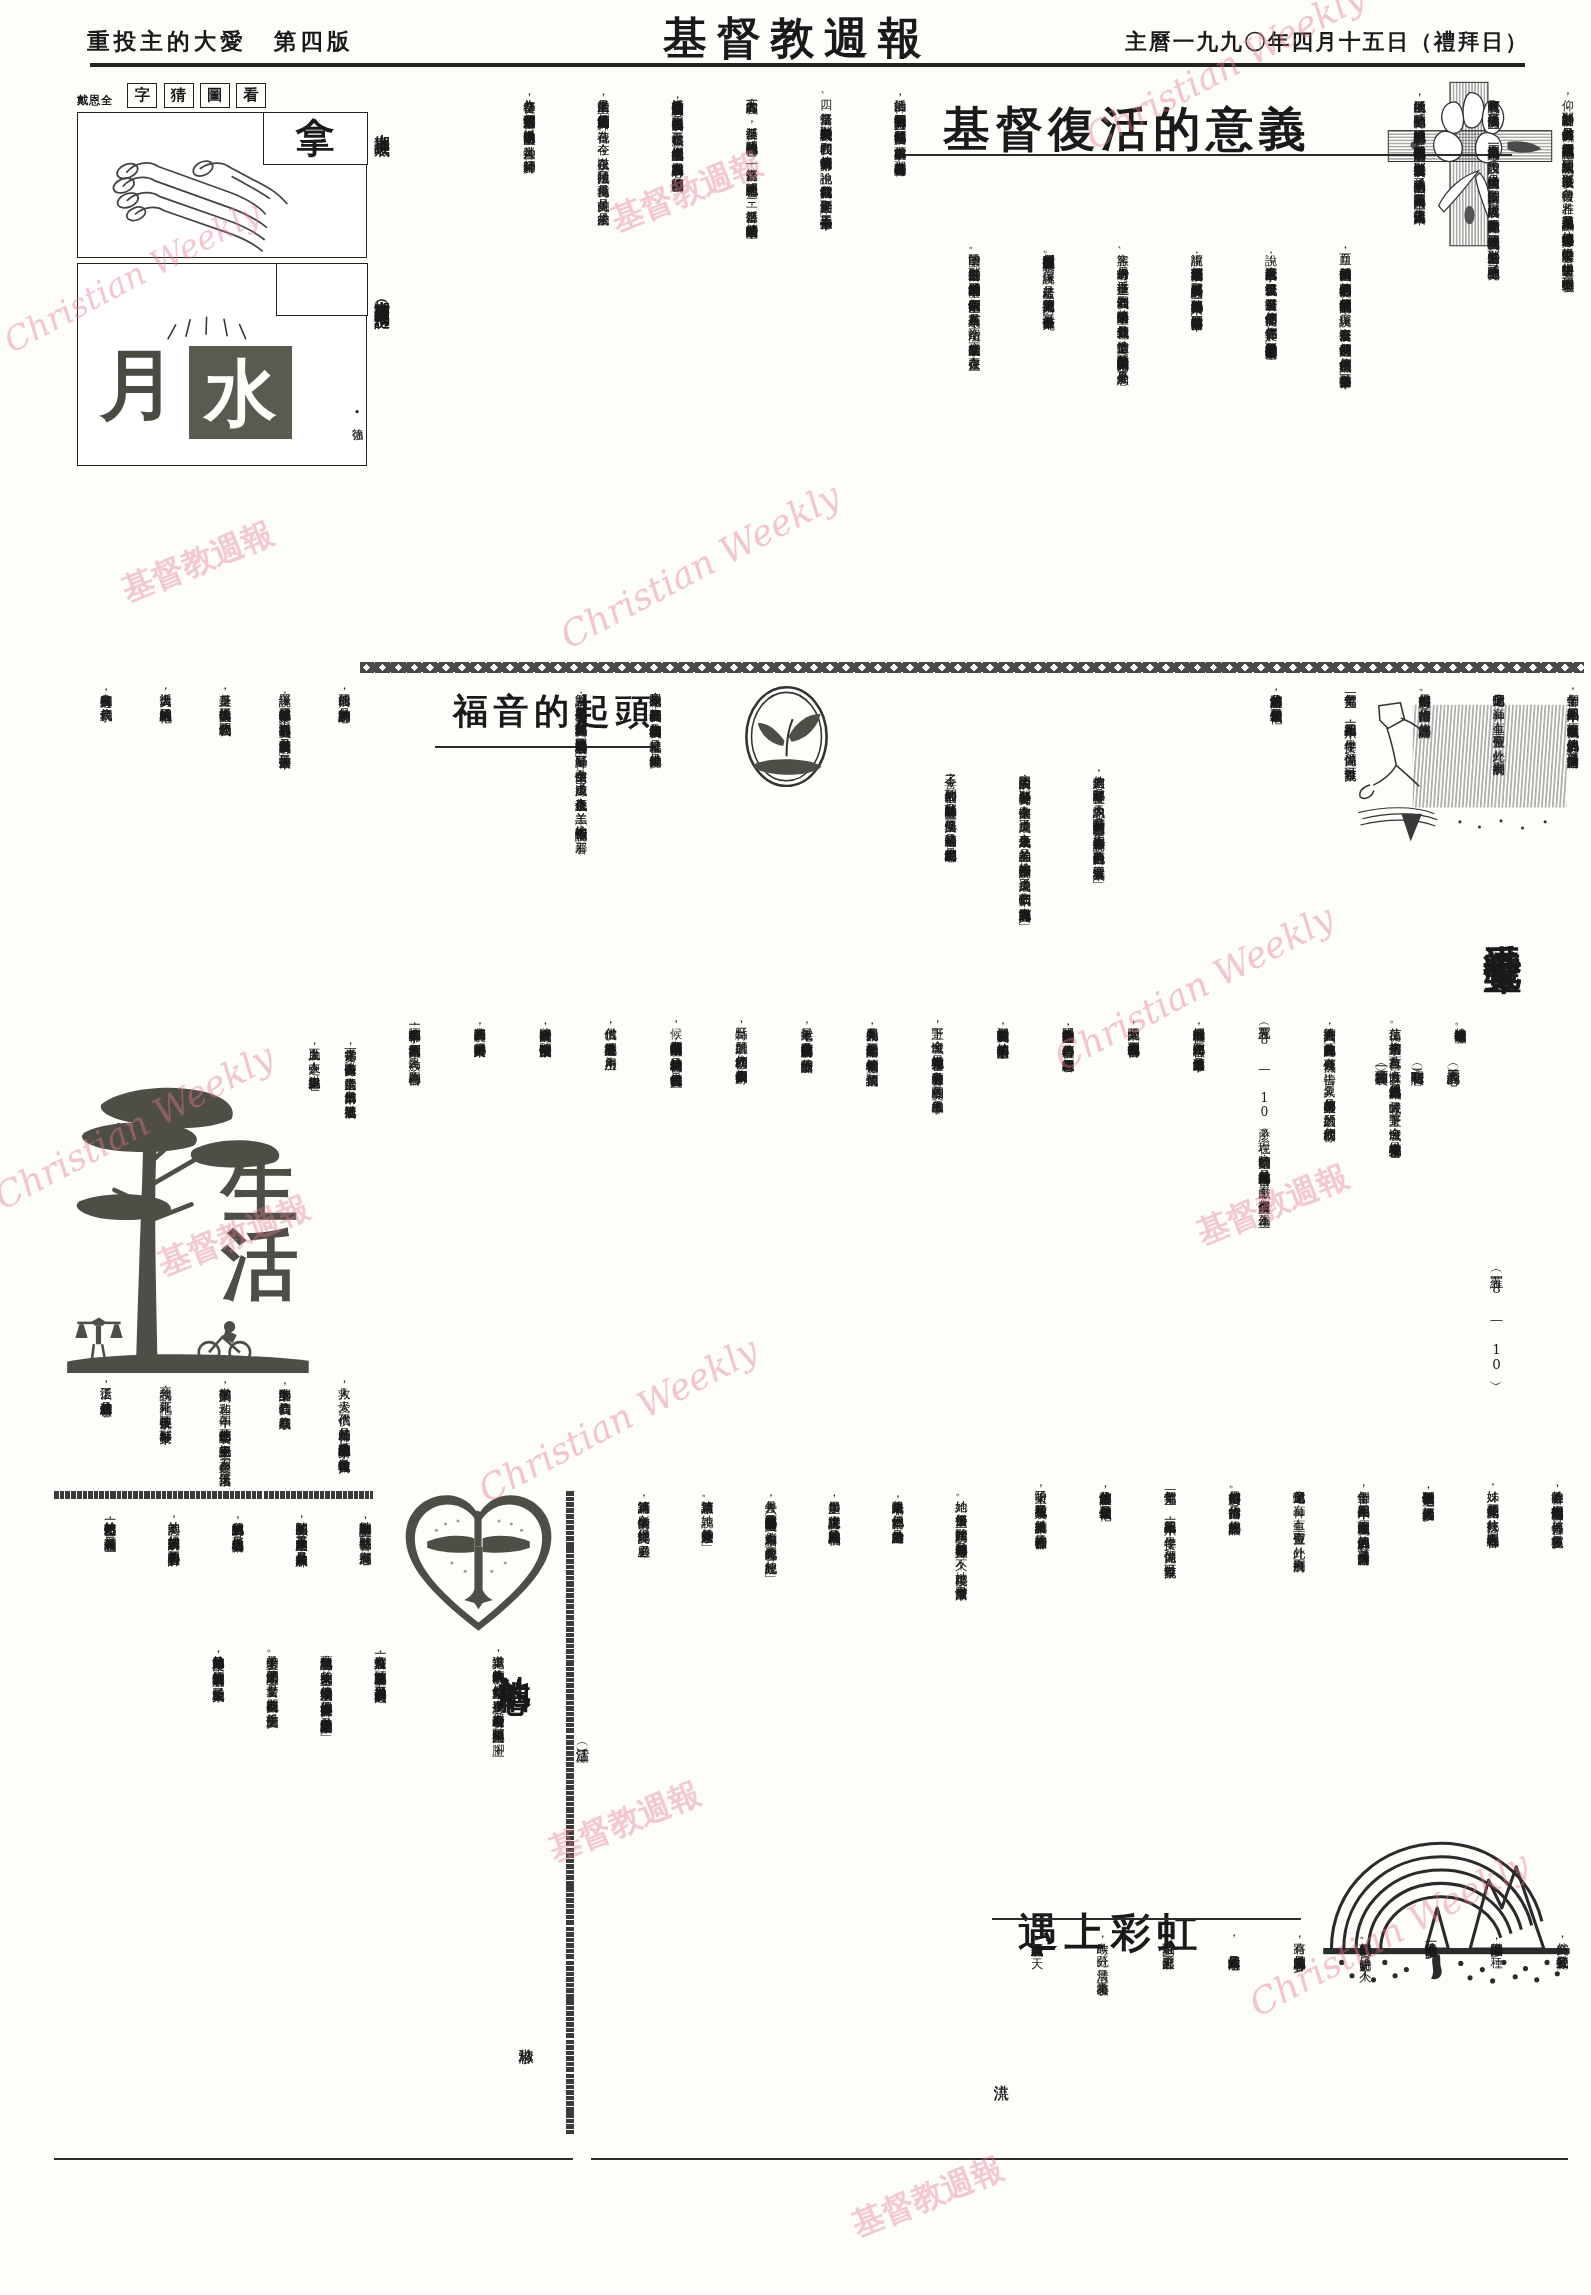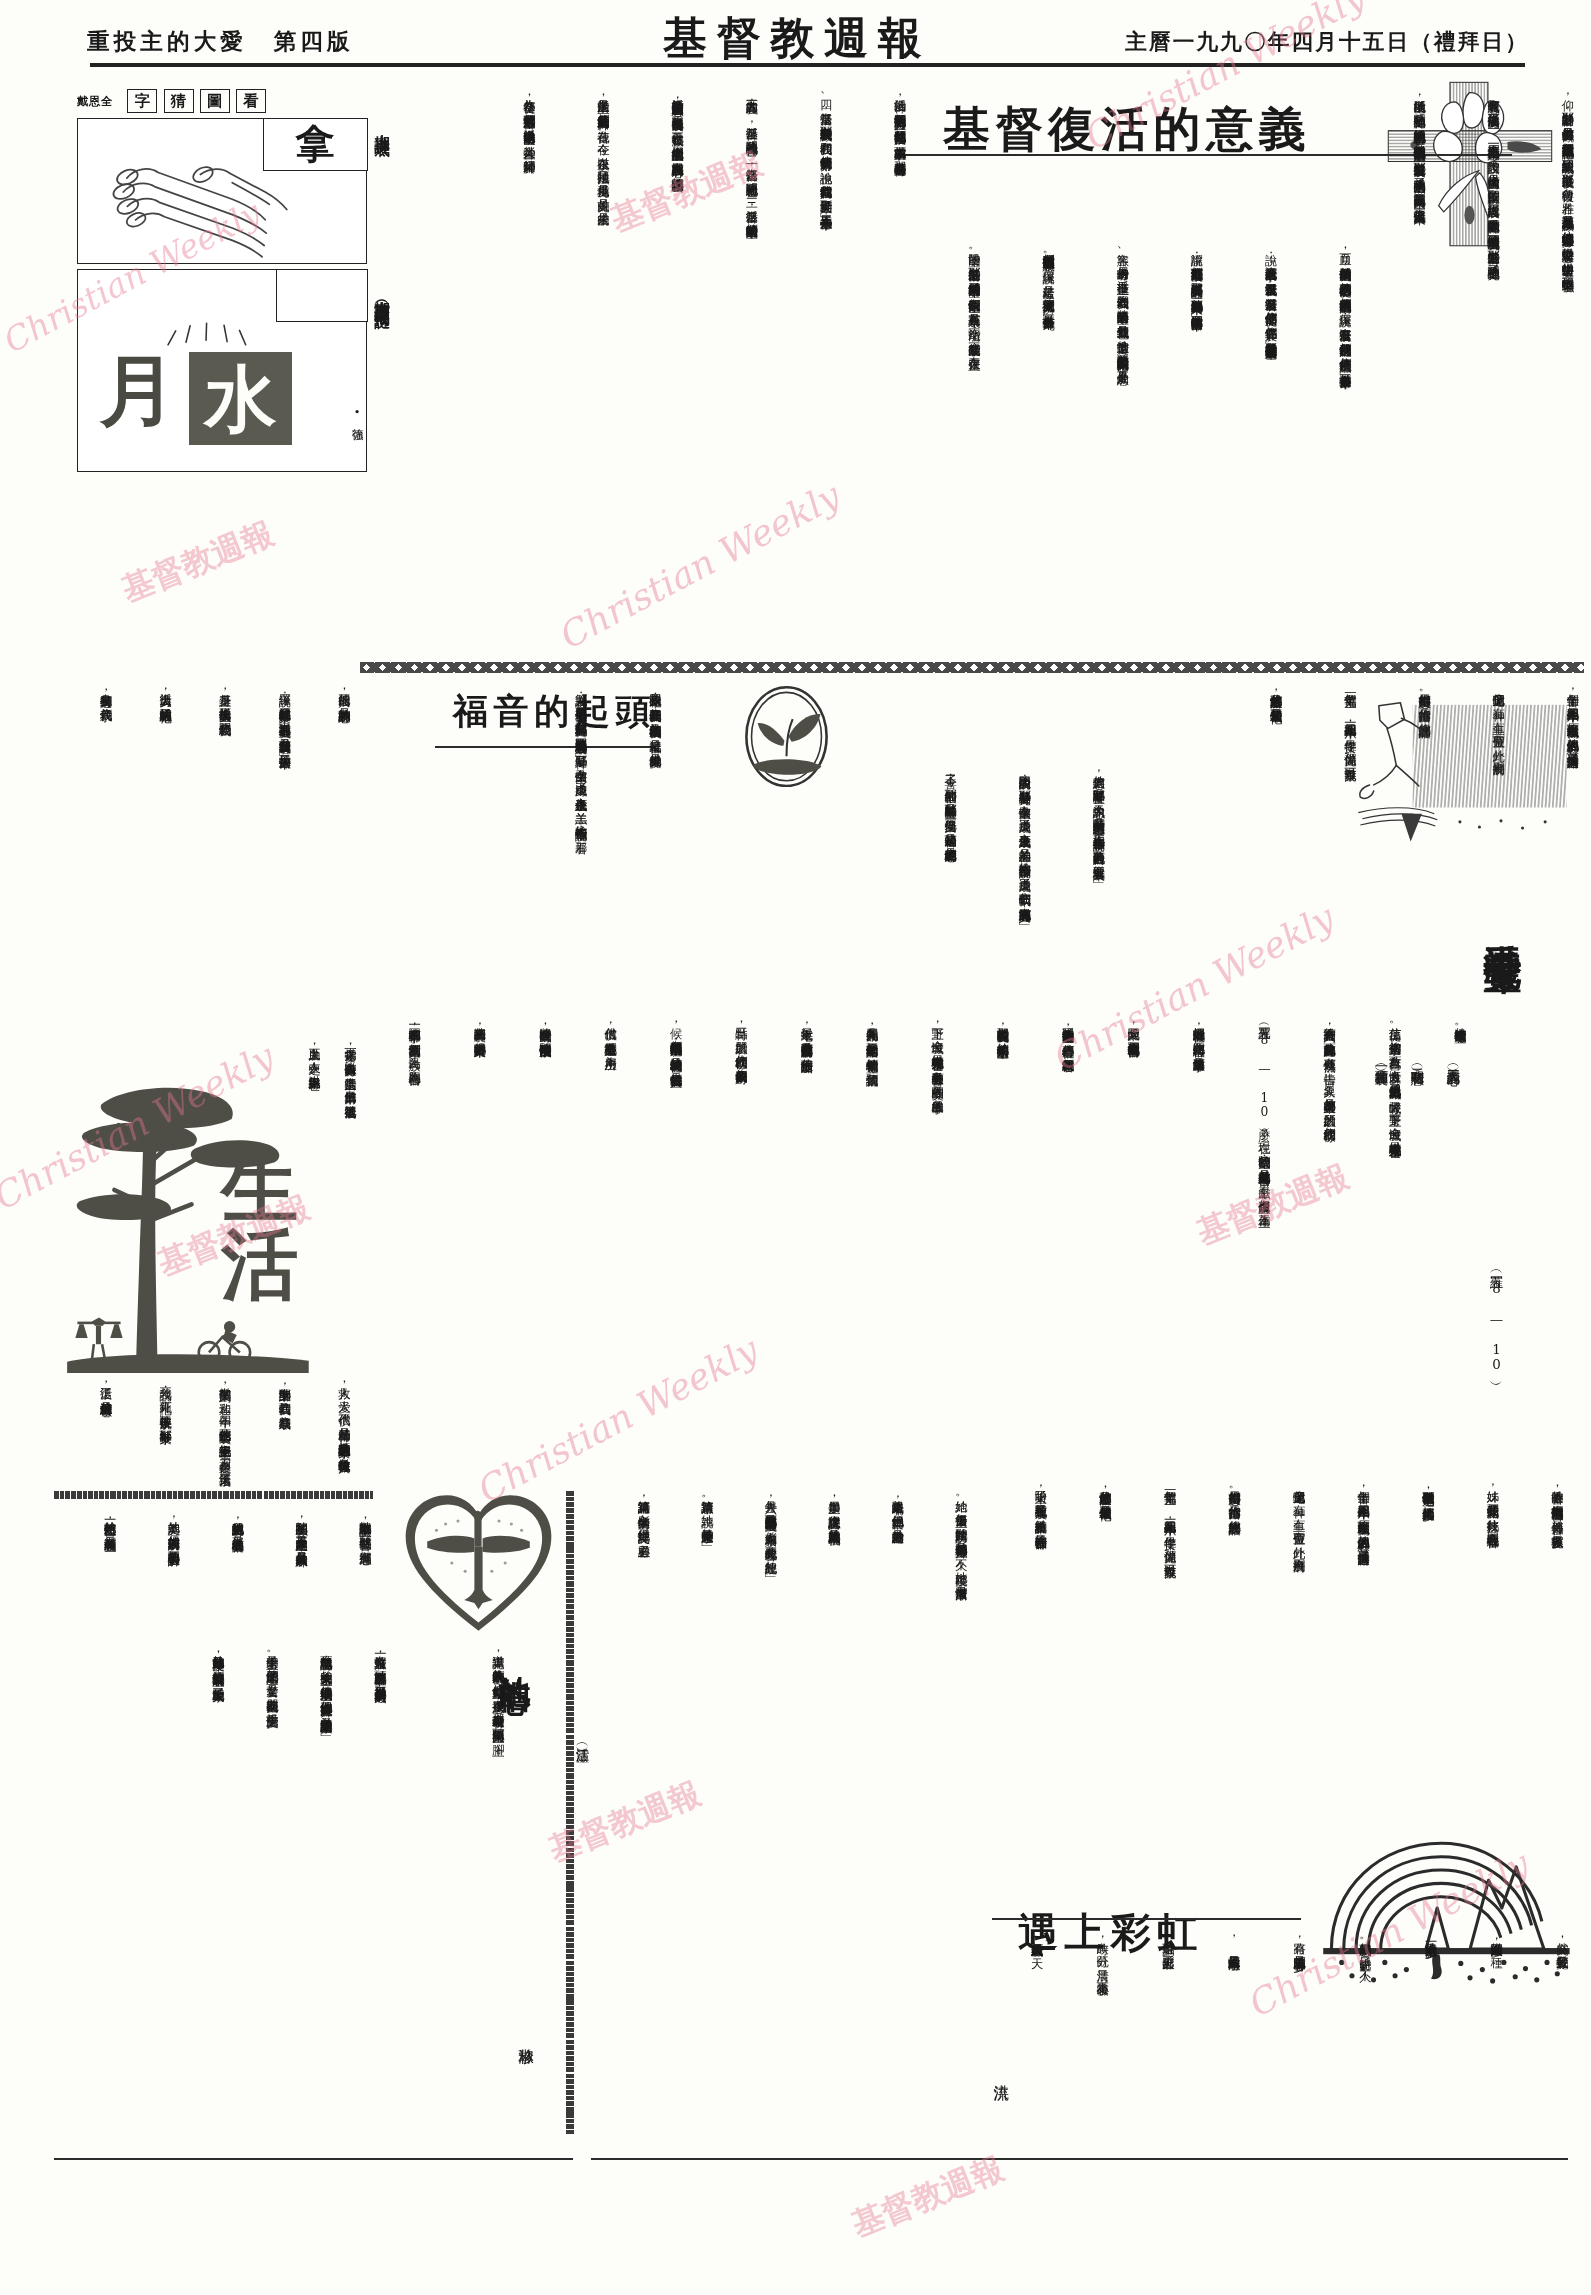--- a/index.html
+++ b/index.html
@@ -84,21 +84,21 @@
 
   <div style="position:absolute;left:0;top:0;width:1591px;height:72px;">
     <div class="hdr-cal" style="position:absolute;left:87px;top:26px;font-size:22.6px;letter-spacing:.18em;">重投主的大愛　第四版</div>
     <div class="title-cal" style="position:absolute;left:663px;top:9.3px;font-size:44px;letter-spacing:.22em;font-weight:bold;">基督教週報</div>
     <div class="hdr-cal" style="position:absolute;right:62px;top:27px;font-size:21.6px;letter-spacing:.1em;">主曆一九九〇年四月十五日（禮拜日）</div>
   </div>
   <div class="rule-thick" style="position:absolute;left:90px;top:63px;width:1435px;"></div>
 
   <div style="position:absolute;left:77px;top:82px;width:288px;">
 
-    <div style="display:flex;align-items:center;gap:5.1px;height:26px;margin-top:6px;">
+    <div style="display:flex;align-items:flex-end;gap:5.1px;height:26px;">
       <div style="font-size:11.3px;font-weight:bold;font-family:'DejaVu Serif',serif;letter-spacing:.06em;">戴恩全</div>
       <div style="display:flex;gap:6.2px;margin-left:9.3px;">
         <div class="box-line" style="width:28px;height:22.6px;display:flex;align-items:center;justify-content:center;font-size:15.4px;font-weight:bold;font-family:'DejaVu Serif',serif;">字</div>
         <div class="box-line" style="width:28px;height:22.6px;display:flex;align-items:center;justify-content:center;font-size:15.4px;font-weight:bold;font-family:'DejaVu Serif',serif;">猜</div>
         <div class="box-line" style="width:28px;height:22.6px;display:flex;align-items:center;justify-content:center;font-size:15.4px;font-weight:bold;font-family:'DejaVu Serif',serif;">圖</div>
         <div class="box-line" style="width:28px;height:22.6px;display:flex;align-items:center;justify-content:center;font-size:15.4px;font-weight:bold;font-family:'DejaVu Serif',serif;">看</div>
       </div>
     </div>
 
     <div class="box-line" style="position:relative;width:288px;height:144px;margin-top:4.1px;background:#fff;">

